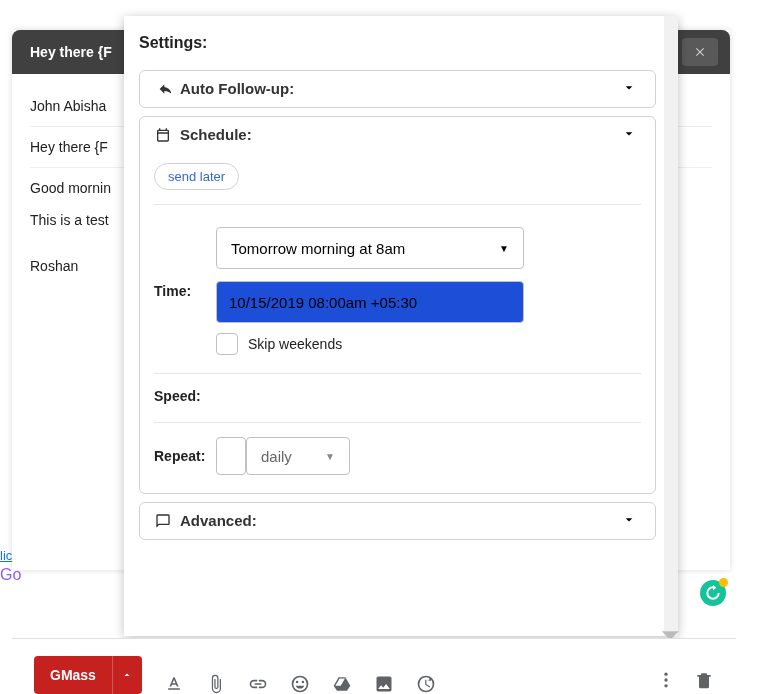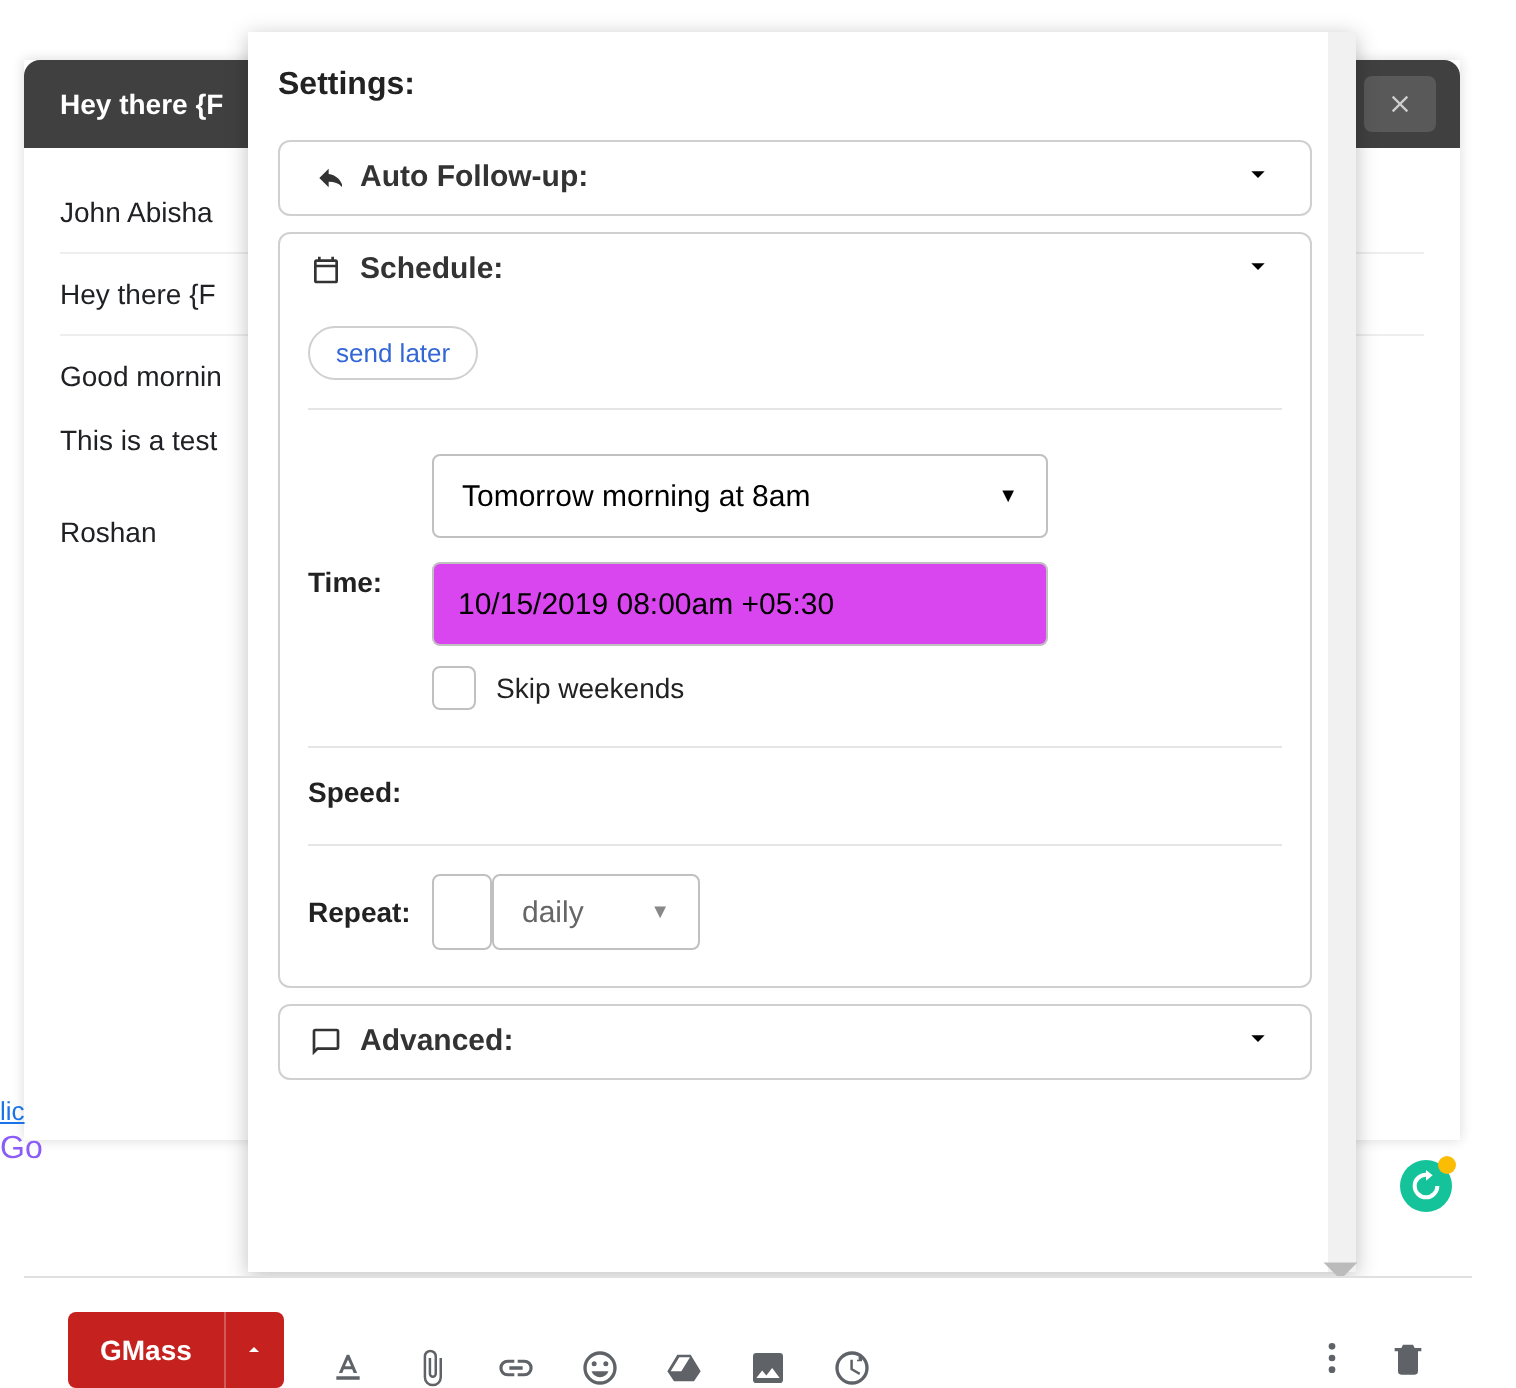--- a/index.html
+++ b/index.html
@@ -30,21 +30,21 @@
     .row { display:flex; align-items:center; padding: 14px 0 18px; border-top: 1px solid #e5e5e5; }
     .row.first { border-top: 1px solid #e5e5e5; padding-top: 22px; }
     .row .label { width: 62px; font-size:14px; font-weight:bold; color:#222; flex-shrink: 0; }
     .row .controls { flex:1; font-size:14px; color:#333; }
 
     .select { display:inline-flex; align-items:center; justify-content:space-between; border:1px solid #c0c0c0; border-radius:4px; height:42px; padding: 0 14px; width: 308px; background: #fff; cursor:pointer; font-size:15px; margin-bottom: 12px; }
     .select.small { width:104px; height:38px; margin-bottom:0; }
     .select .selval { color:#000; }
     .select.small .selval { color:#666; }
     .select .tri { font-size:10px; color:#000; }
-    .input-text { border:1px solid #c0c0c0; border-radius:4px; height:42px; padding: 0 12px; width: 308px; font-size:15px; background:#d946ef; }
+    .input-text { border:1px solid #c0c0c0; border-radius:4px; height:42px; padding: 0 12px; width: 308px; font-size:15px; background:#1d4ed8; }
     .input-mini { border:1px solid #c0c0c0; border-radius:4px; height:38px; width:75px; padding: 0 10px; font-size:16px; color:#888; text-align:left; }
     .input-repeat { border:1px solid #c0c0c0; border-radius:4px; height:38px; width:30px; background:#fff; }
     .checkbox { width:22px; height:22px; border:1px solid #c0c0c0; border-radius:4px; background:#fff; display:inline-block; vertical-align:middle; margin-right: 10px; }
     .chk-row { display:flex; align-items:center; margin-top: 10px; font-size:14px; color:#222; }
 
     .speed-line { display:flex; align-items:center; gap: 9px; font-size:14px; flex-wrap: wrap; }
     .link { color:#1a73e8; text-decoration: underline; cursor:pointer; }
 
     .scrolltip { position:absolute; bottom: 3px; right: 0; width:0; height:0; border-left: 12px solid transparent; border-top: 12px solid transparent; border-right: 12px solid #bbb; transform: rotate(45deg); }
 

